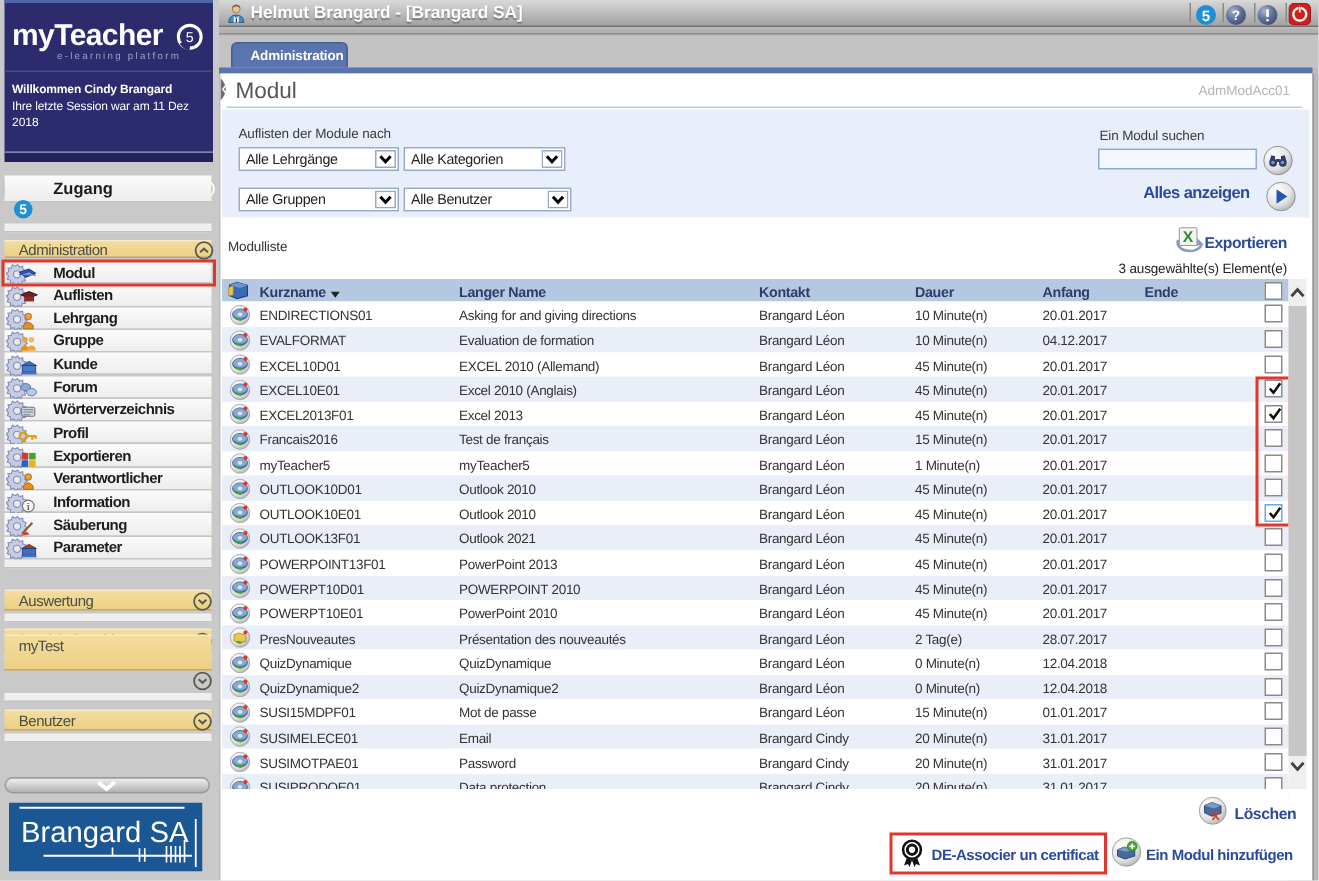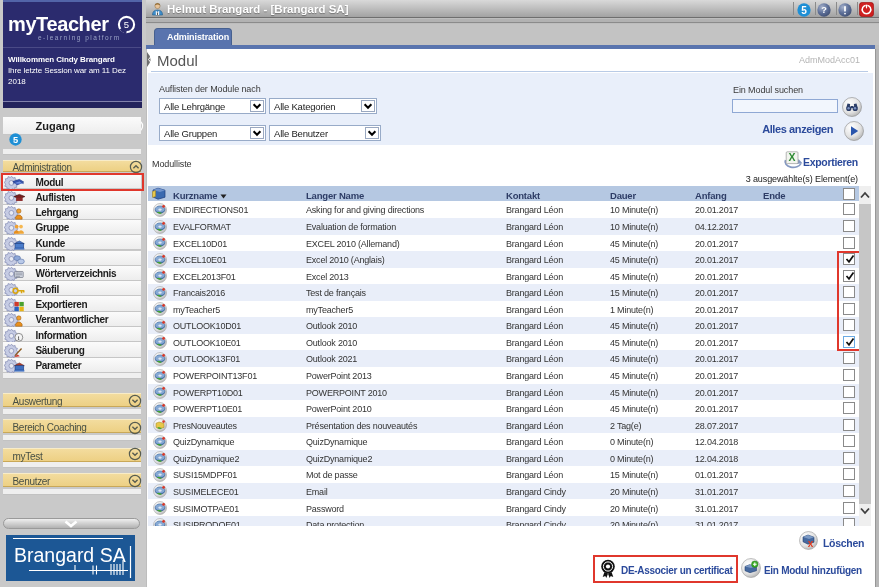--- a/index.html
+++ b/index.html
@@ -691,21 +691,21 @@
   </svg>
 <div class="ab" style="left:2.5px;top:409.0px;width:138.5px;height:6px;background:#efefef;border-bottom:1px solid #c2c2c2"></div>
 <div class="hdr" style="top:419.3px;height:14px">
     <span style="top:2px">Bereich Coaching</span>
   </div>
 <svg style="position:absolute;left:128px;top:420.6px" width="14" height="14" viewBox="0 0 14 14">
     <circle cx="7" cy="7" r="5.6" fill="none" stroke="#575c50" stroke-width="1.2"></circle>
     <path d="M4.4 8.2 L7 5.8 9.6 8.2" fill="none" stroke="#575c50" stroke-width="1.4" transform="rotate(180 7 7)"></path>
   </svg>
 <div class="ab" style="left:2.5px;top:435.3px;width:138.5px;height:6px;background:#efefef;border-bottom:1px solid #c2c2c2"></div>
-<div class="hdr" style="top:448px;height:14px">
+<div class="hdr" style="top:423px;height:24px">
     <span style="top:2px">myTest</span>
   </div>
 <svg style="position:absolute;left:128px;top:447.3px" width="14" height="14" viewBox="0 0 14 14">
     <circle cx="7" cy="7" r="5.6" fill="none" stroke="#575c50" stroke-width="1.2"></circle>
     <path d="M4.4 8.2 L7 5.8 9.6 8.2" fill="none" stroke="#575c50" stroke-width="1.4" transform="rotate(180 7 7)"></path>
   </svg>
 <div class="ab" style="left:2.5px;top:462.0px;width:138.5px;height:6px;background:#efefef;border-bottom:1px solid #c2c2c2"></div>
 <div class="hdr" style="top:472.6px;height:14px">
     <span style="top:2px">Benutzer</span>
   </div>

